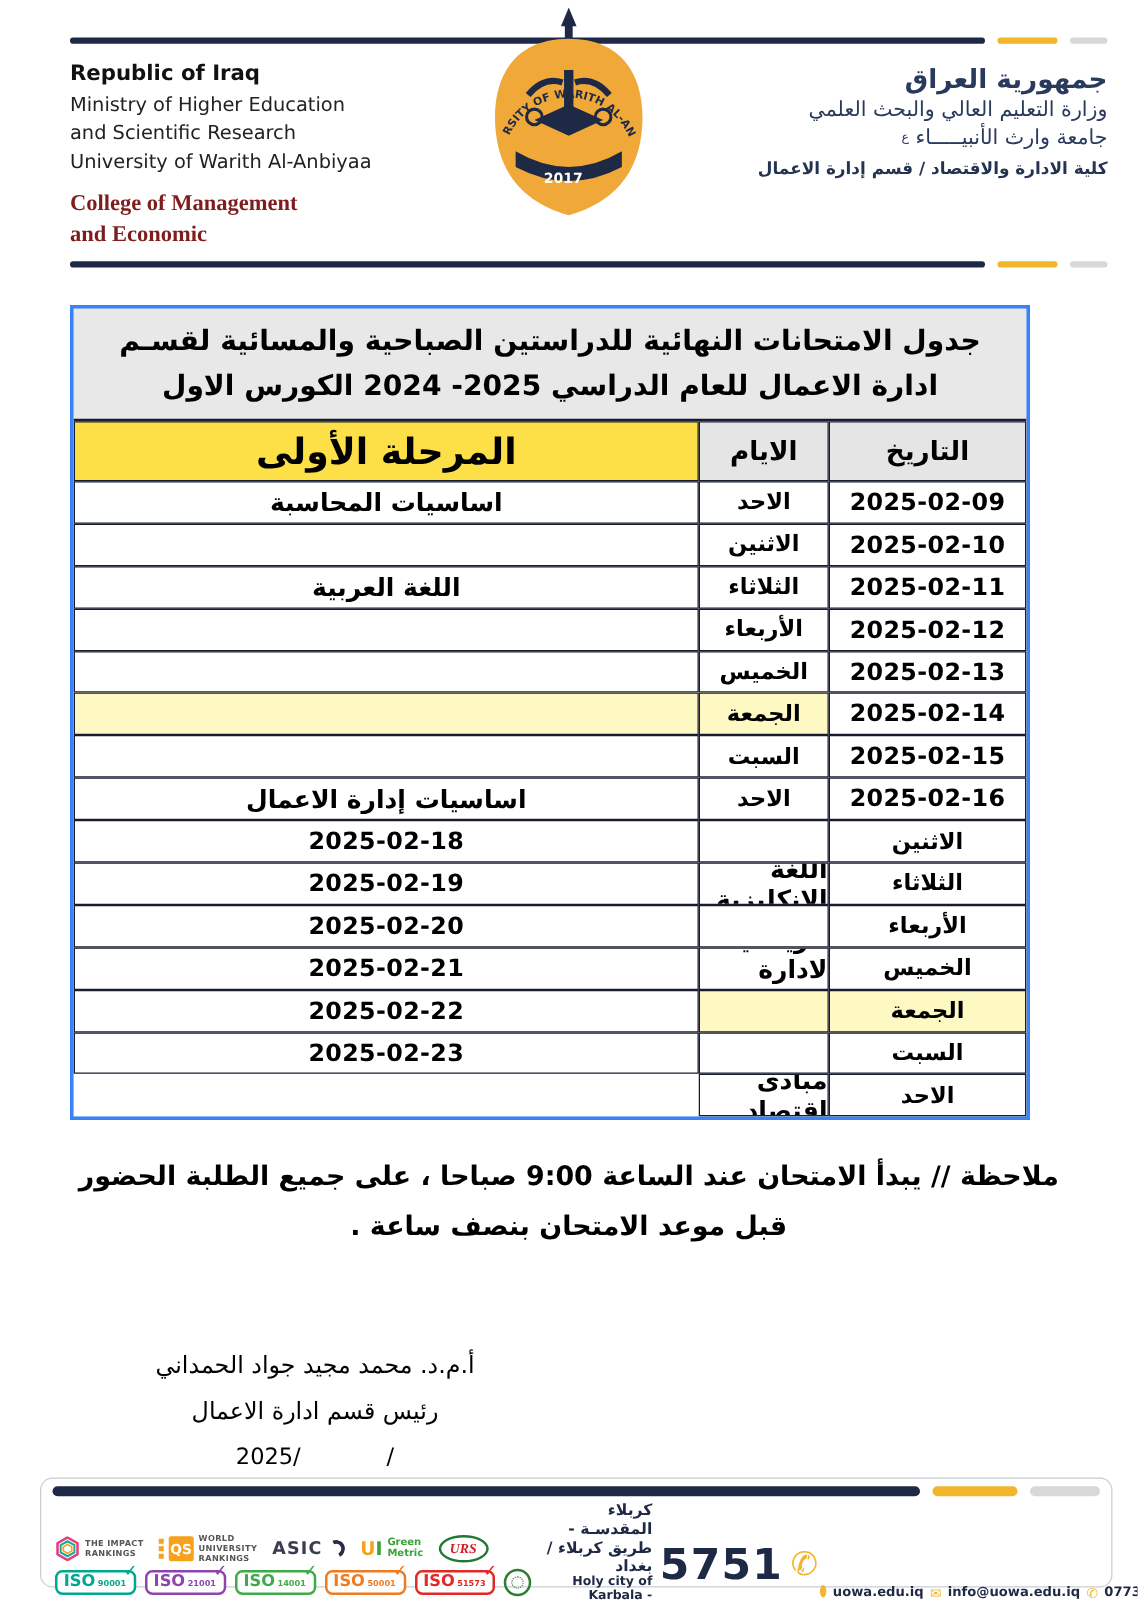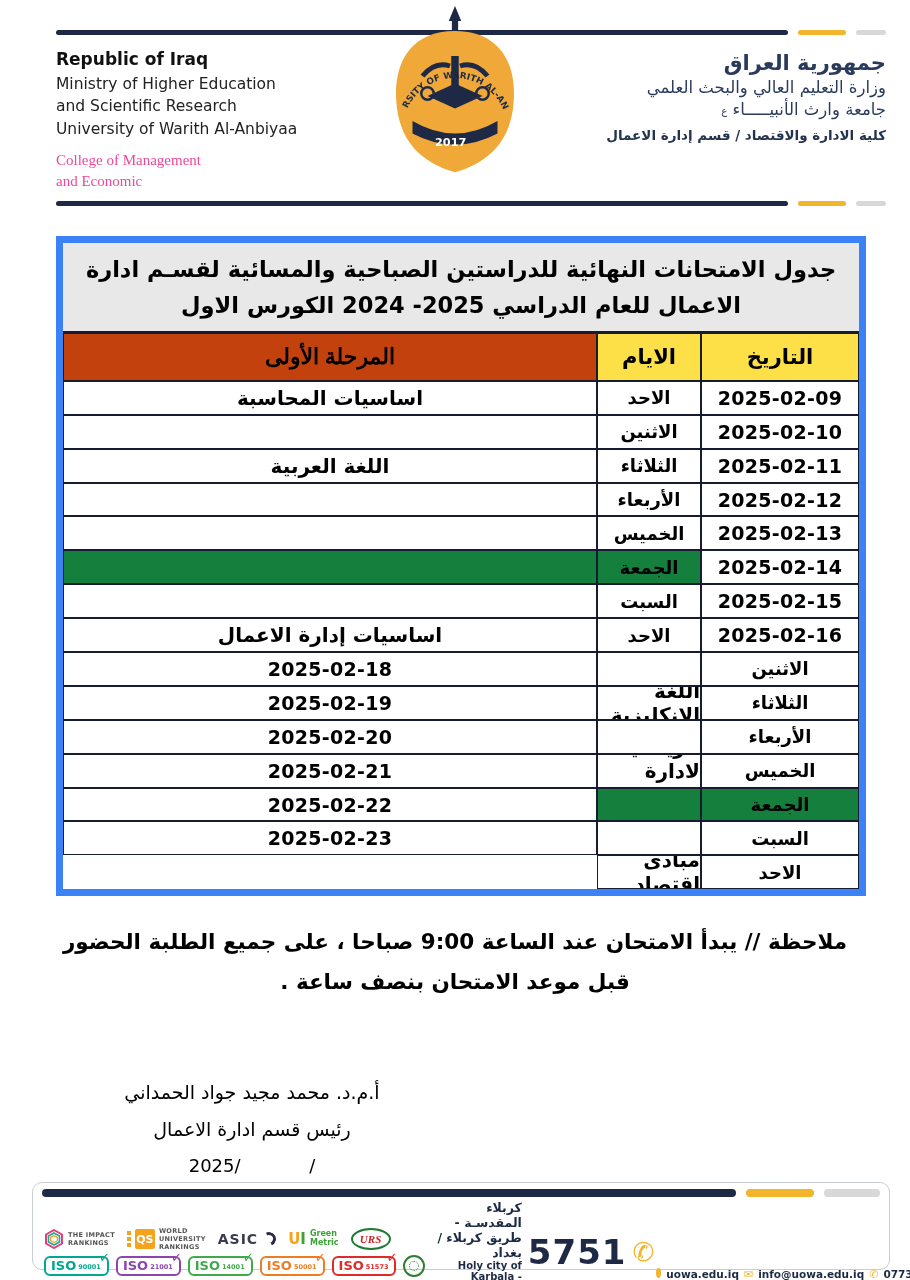--- a/index.html
+++ b/index.html
@@ -9,45 +9,45 @@
   
   .letterhead { padding: 30px 24px 0 56px; position: relative; }
   .rule { display: flex; align-items: center; gap: 10px; height: 5px; }
   .seg-navy  { flex: 1; height: 5px; background: #1e2a45; border-radius: 3px; }
   .seg-yellow{ width: 48px; height: 5px; background: #f2b52b; border-radius: 3px; }
   .seg-gray  { width: 30px; height: 5px; background: #d8d8d8; border-radius: 3px; }
   .head-row { display: flex; justify-content: space-between; padding: 14px 0 10px; min-height: 140px; }
   .head-left { width: 310px; color: #111; }
   .head-left .l1 { font-weight: bold; font-size: 17px; margin-bottom: 4px; }
   .head-left .l2 { font-size: 15.5px; line-height: 1.45; color: #222; }
-  .head-left .college { font-family: "Liberation Serif", serif; font-size: 15px; color: #ec4899;
-                        margin-top: 10px; line-height: 1.35; }
+  .head-left .college { font-family: "Liberation Serif", serif; font-size: 18px; color: #7f1d1d;
+                        margin-top: 10px; line-height: 1.35; font-weight: bold; }
   .head-right { width: 320px; text-align: right; direction: rtl; color: #2a3a5c; padding-top: 2px; }
   .head-right .a1 { font-weight: bold; font-size: 21px; margin-bottom: 3px; }
   .head-right .a2 { font-size: 16.5px; margin-bottom: 3px; }
   .head-right .a3 { font-size: 16.5px; margin-bottom: 8px; letter-spacing: 0.5px; }
   .head-right .a3 .honor { font-size: 10px; vertical-align: middle; color: #2a3a5c; }
   .head-right .a4 { font-weight: bold; font-size: 13.5px; color: #24334f; }
   .logo-wrap { position: absolute; left: 50%; transform: translateX(-50%); top: 6px; width: 150px; height: 175px; }
 
   
-  .table-wrap { margin: 30px 44px 0 56px; border: 7px solid #3b82f6; }
+  .table-wrap { margin: 30px 86px 0 56px; border: 3px solid #3b82f6; }
   .t-title { background: #e8e8e8; border-bottom: 2px solid #181c30; text-align: center;
              direction: rtl; font-weight: bold; font-size: 22.5px; line-height: 1.6;
              padding: 8px 20px; color: #000; }
   .t-grid { display: grid; grid-template-columns: 158px 104px 1fr;
             grid-template-rows: 48px; grid-auto-rows: 33.9px; direction: rtl; background: #fff; }
   .cell { display: flex; align-items: center; justify-content: center;
           border: 1px solid #181c30; font-weight: bold; color: #000; overflow: hidden; }
-  .h-date, .h-day { background: #fde047; font-size: 21px; }
-  .h-stage { background: #c2410c; font-size: 22px; font-family: Liberation Serif, serif; }
+  .h-date, .h-day { background: #e5e5e5; font-size: 21px; }
+  .h-stage { background: #fde047; font-size: 29px; }
   .c-date { font-size: 19px; direction: ltr; letter-spacing: 0.3px; }
   .c-day  { font-size: 18px; }
   .c-subject { font-size: 20px; }
-  .holiday { background: #15803d; }
+  .holiday { background: #fef9c3; }
 
   
   .note { margin: 26px 50px 0 50px; direction: rtl; text-align: center; font-weight: bold;
           color: #000; font-size: 21.5px; line-height: 1.85; }
 
   
   .signature { margin: 72px 0 0 62px; width: 380px; text-align: center; direction: rtl;
                font-weight: normal; color: #000; font-size: 19px; line-height: 1.95; }
   .sig-date { direction: ltr; white-space: pre; font-size: 18px; }
 

